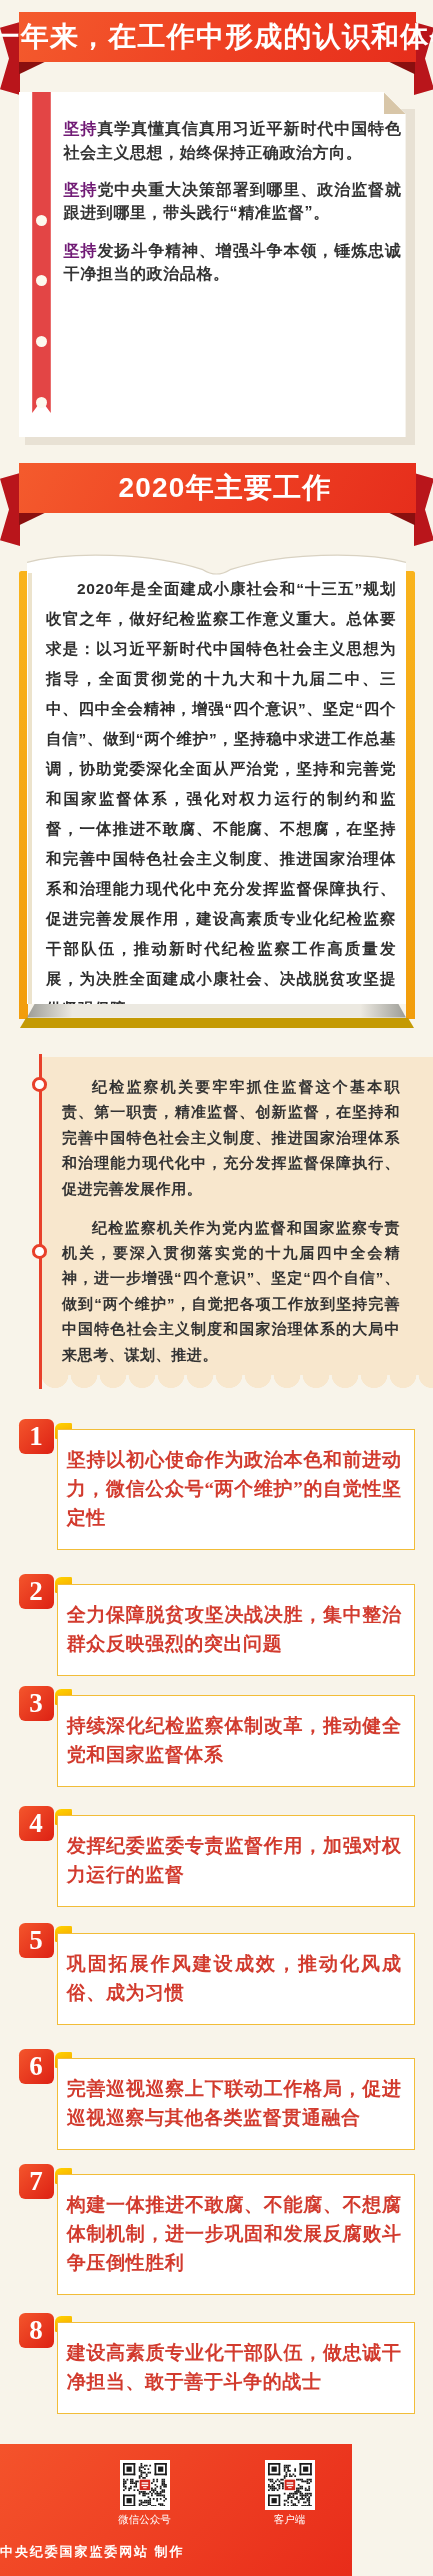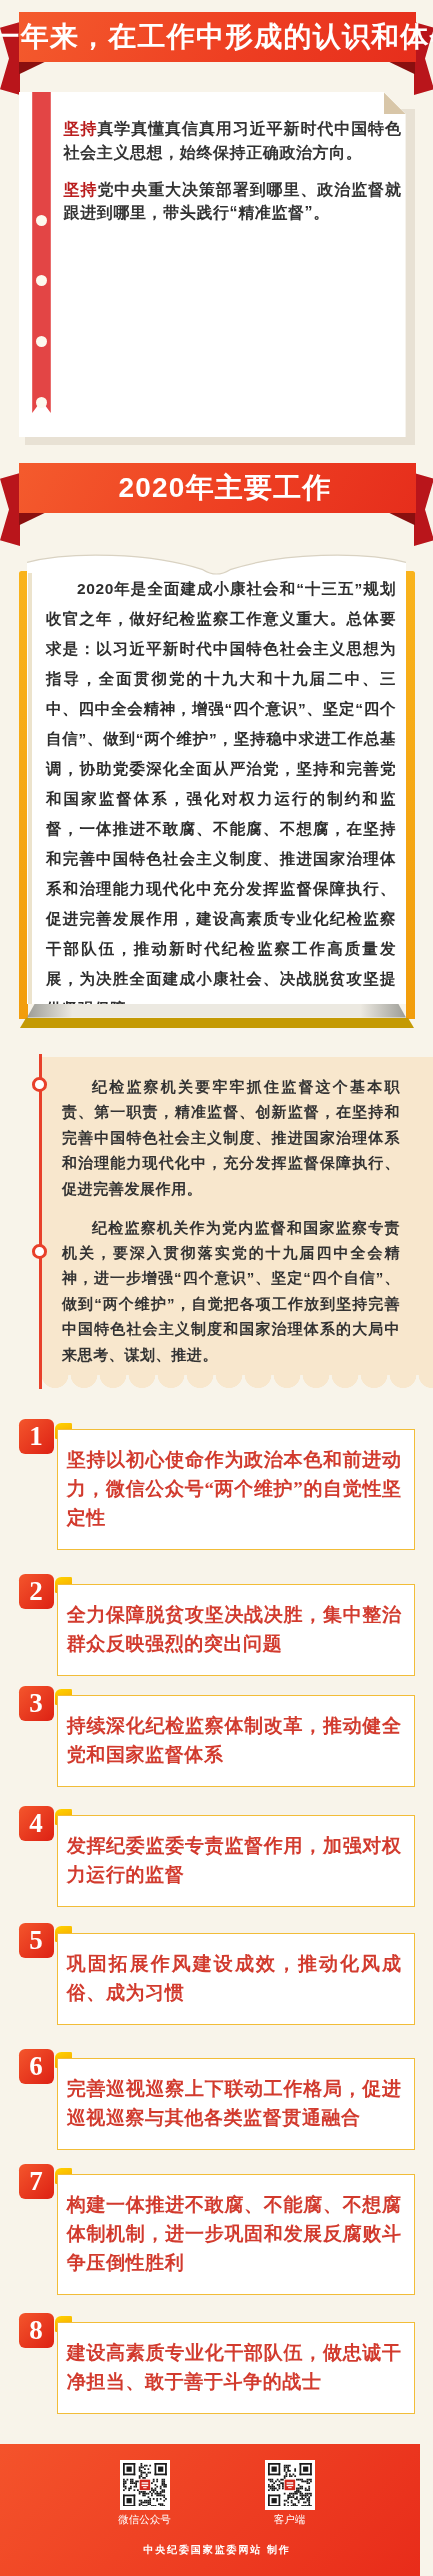--- a/index.html
+++ b/index.html
@@ -25,21 +25,21 @@
          clip-path:polygon(0 0,calc(100% - 22px) 0,100% 22px,100% 100%,0 100%);
          filter:drop-shadow(0 0 0.6px rgba(0,0,0,.15));}
   .dogear{position:absolute;right:0;top:0;width:22px;height:22px;background:#d8c6a8;
           clip-path:polygon(0 0,100% 100%,0 100%);}
   .redbar{position:absolute;left:13.6px;top:0;width:18.6px;height:321px;background:#e34545;
           clip-path:polygon(0 0,100% 0,100% 100%,50% calc(100% - 12.4px),0 100%);}
   .bullet-dot{position:absolute;left:17.4px;width:11px;height:11px;border-radius:50%;background:#fdf9ee;}
   .insights-list{position:absolute;left:45px;top:25px;width:338px;}
   .insight{font-size:16px;line-height:23.6px;font-weight:700;color:#333;
            letter-spacing:0.6px;text-align:justify;margin-bottom:13.6px;}
-  .insight .kw{color:#b91c1c;}
+  .insight .kw{color:#701a75;}
 
   
   .book-bar{top:571px;width:9.3px;height:448px;background:linear-gradient(180deg,#f9b31c,#f29d0c);}
   .book-bar-l{left:18.6px;border-radius:2.5px 0 0 0;}
   .book-bar-r{left:406px;border-radius:0 2.5px 0 0;}
   .book-top{left:27px;top:550px;width:379px;height:32px;}
   .book-body{left:27px;top:581px;width:379px;height:423px;background:#fff;}
   .book-edge{left:28px;top:573px;width:4.3px;height:431px;background:#ece3cc;}
   .book-text{left:46px;top:574px;width:350px;font-size:15.5px;line-height:30px;font-weight:700;
              color:#2e2e2e;letter-spacing:0.6px;text-align:justify;text-indent:2em;}
@@ -67,27 +67,27 @@
        color:#fff;font-family:"Liberation Serif","DejaVu Serif",serif;font-weight:700;
        font-size:27px;display:flex;align-items:center;justify-content:center;}
   .tnotch{position:absolute;left:55px;width:17.4px;height:16px;
           background:linear-gradient(160deg,#ffd400,#f59e00);border-radius:6.2px 1.2px 0 1.2px;}
   .tcard{position:absolute;left:57px;width:335px;background:#fff;border:1.2px solid #f2bd38;
          padding:15px 12.4px 17.4px 8.7px;
          font-family:"Liberation Serif","DejaVu Serif",serif;font-weight:700;
          font-size:19px;line-height:29px;color:#d23b2e;letter-spacing:0.6px;text-align:justify;}
 
   
-  .footer{left:0;top:2444px;width:420px;height:132px;
+  .footer{left:0;top:2444px;width:352px;height:132px;
           background:linear-gradient(135deg,#f4532b 0%,#e82c1a 100%);}
   .qr{position:absolute;top:15.5px;width:50px;height:50px;background:#fff;padding:3.1px;box-sizing:border-box;}
   .qr svg{width:100%;height:100%;display:block;}
   .qr-label{position:absolute;top:69px;width:99px;text-align:center;color:#fff;font-size:10.5px;}
-  .credit{position:absolute;top:99px;left:0;width:434px;text-align:center;color:#fff;
-          font-size:10px;font-weight:700;letter-spacing:1.9px;}
+  .credit{position:absolute;top:99px;left:0;width:434px;color:#fff;
+          font-size:13px;font-weight:700;letter-spacing:1.9px;}
 </style>
 </head>
 <body>
 
 <div class="page">
 
   <div>
     <div class="tail tail-l" style="top:22px"></div>
     <div class="tail tail-r" style="top:22px"></div>
     <div class="band" style="top:12.4px">
@@ -102,20 +102,21 @@
     <div class="dogear"></div>
     <div class="redbar"></div>
     <div class="bullet-dot" style="top:123px"></div>
     <div class="bullet-dot" style="top:183px"></div>
     <div class="bullet-dot" style="top:244px"></div>
     <div class="bullet-dot" style="top:305px"></div>
     <div class="bullet-dot" style="top:366px"></div>
     <div class="insights-list">
       <div class="insight"><span class="kw">坚持</span><span>真学真懂真信真用习近平新时代中国特色社会主义思想，始终保持正确政治方向。</span></div>
       <div class="insight"><span class="kw">坚持</span><span>党中央重大决策部署到哪里、政治监督就跟进到哪里，带头践行“精准监督”。</span></div>
+      <div class="insight"><span class="kw">坚持</span><span>发扬斗争精神、增强斗争本领，锤炼忠诚干净担当的政治品格。</span></div>
     </div>
   </div>
 
   <div>
     <div class="tail tail-l" style="top:473px"></div>
     <div class="tail tail-r" style="top:473px"></div>
     <div class="band" style="top:463px">
       <span class="band-title">2020年主要工作</span>
     </div>
     <div class="fold fold-l" style="top:513px"></div>

